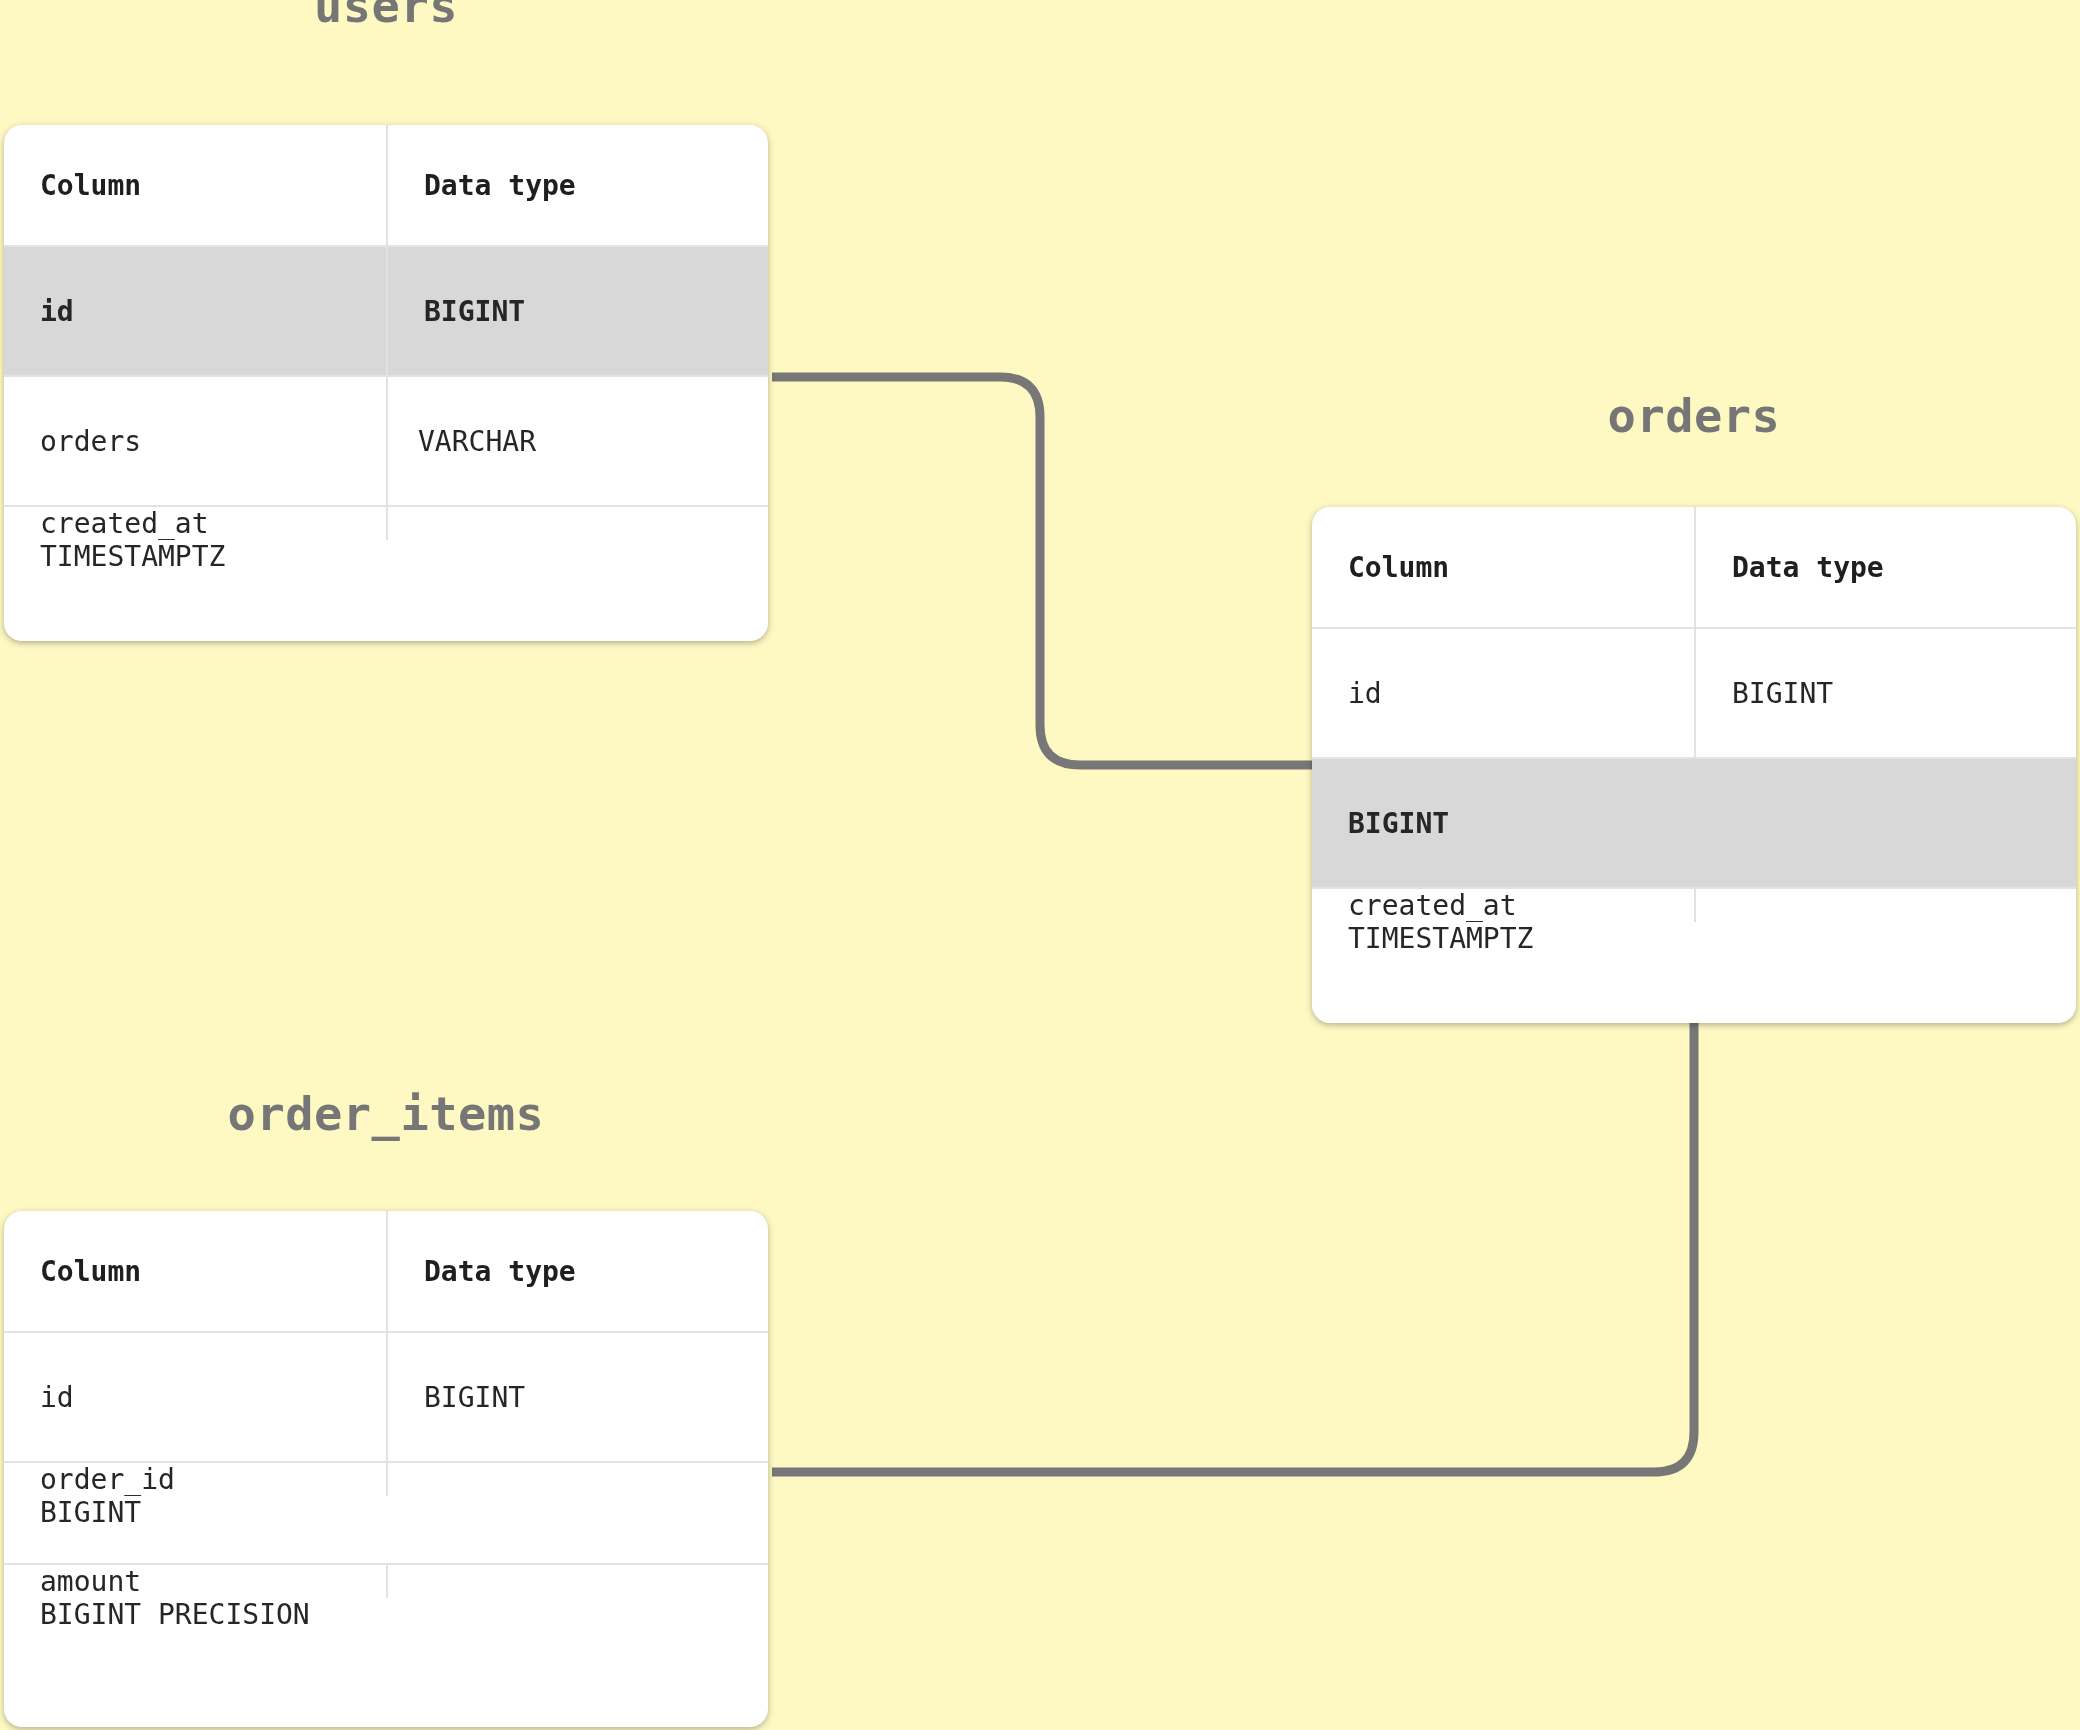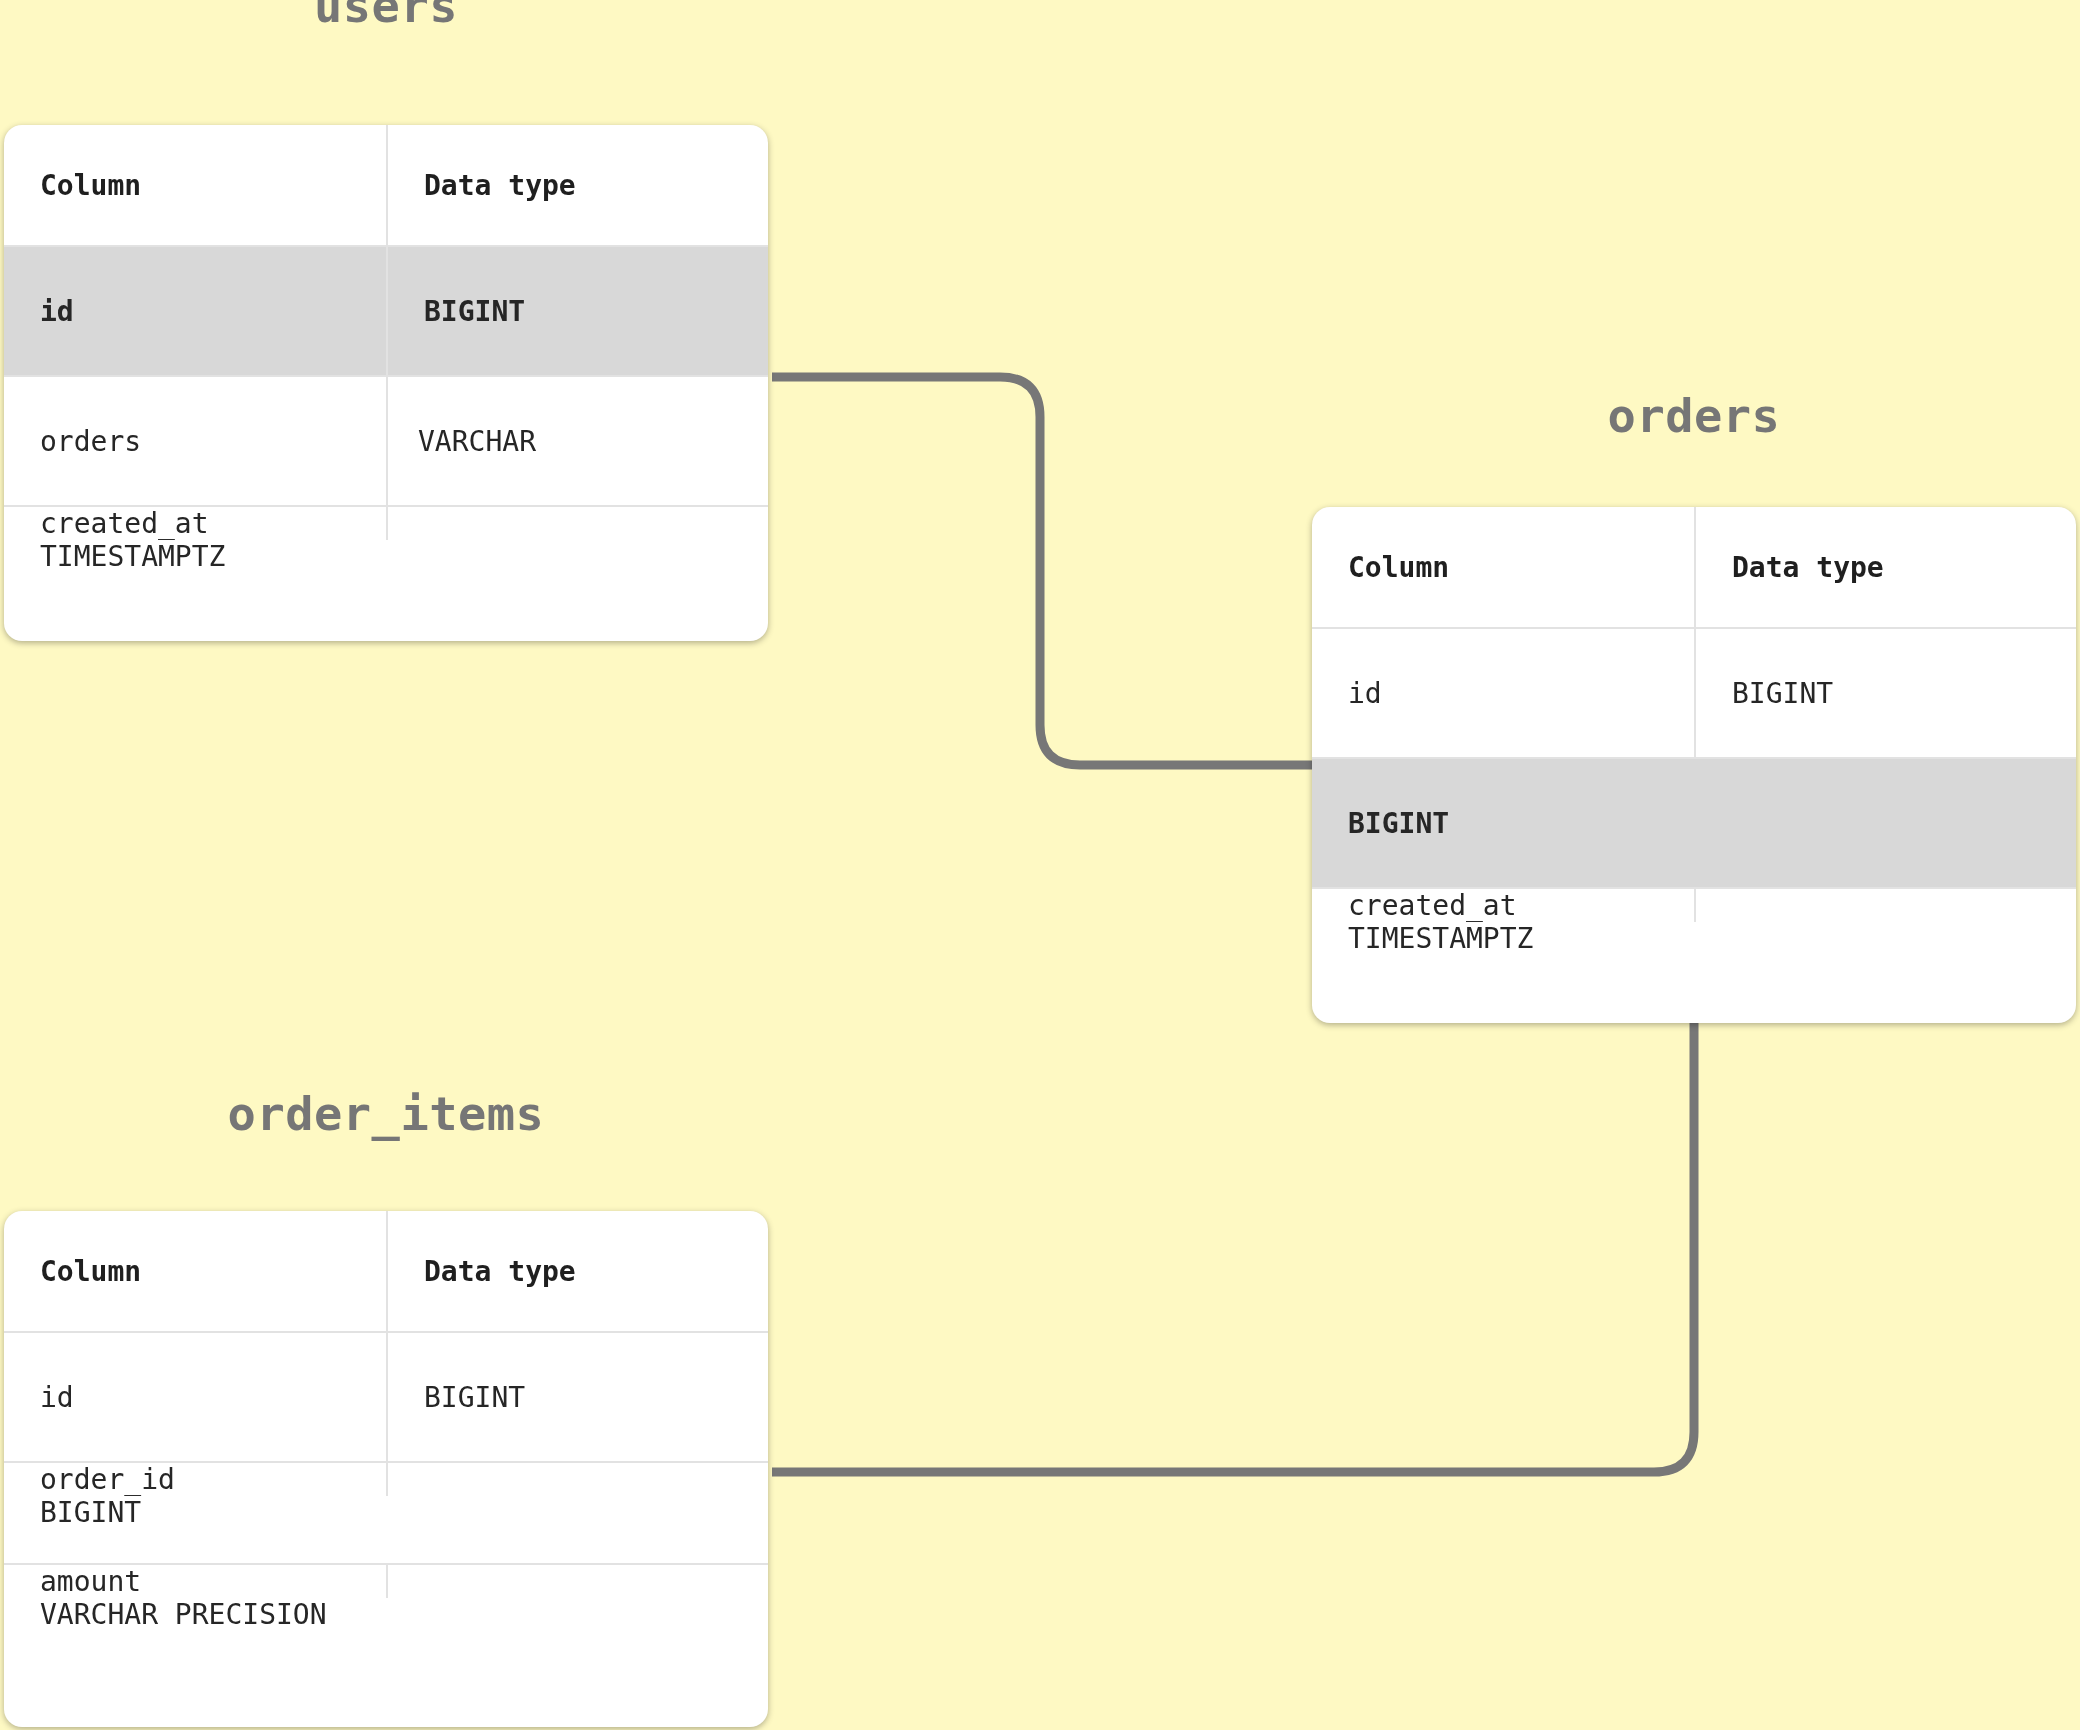--- a/index.html
+++ b/index.html
@@ -176,19 +176,19 @@
         <div class="tcell col-type" style="width:378px;">BIGINT</div>
       </div>
 
       <div class="trow" style="height:102px;flex-direction:column;">
         <div class="tcell col-name" style="width:384px;">order_id</div>
         <div class="tcell col-type" style="width:378px;">BIGINT</div>
       </div>
 
       <div class="trow" style="height:134px;">
         <div class="tcell col-name" style="width:384px;text-align:center;">amount</div>
-        <div class="tcell col-type" style="width:378px;">VARCHAR PRECISION</div>
+        <div class="tcell col-type" style="width:378px;">BIGINT PRECISION</div>
       </div>
 
     </div>
   </div>
 
 </div>
 
 </body></html>

